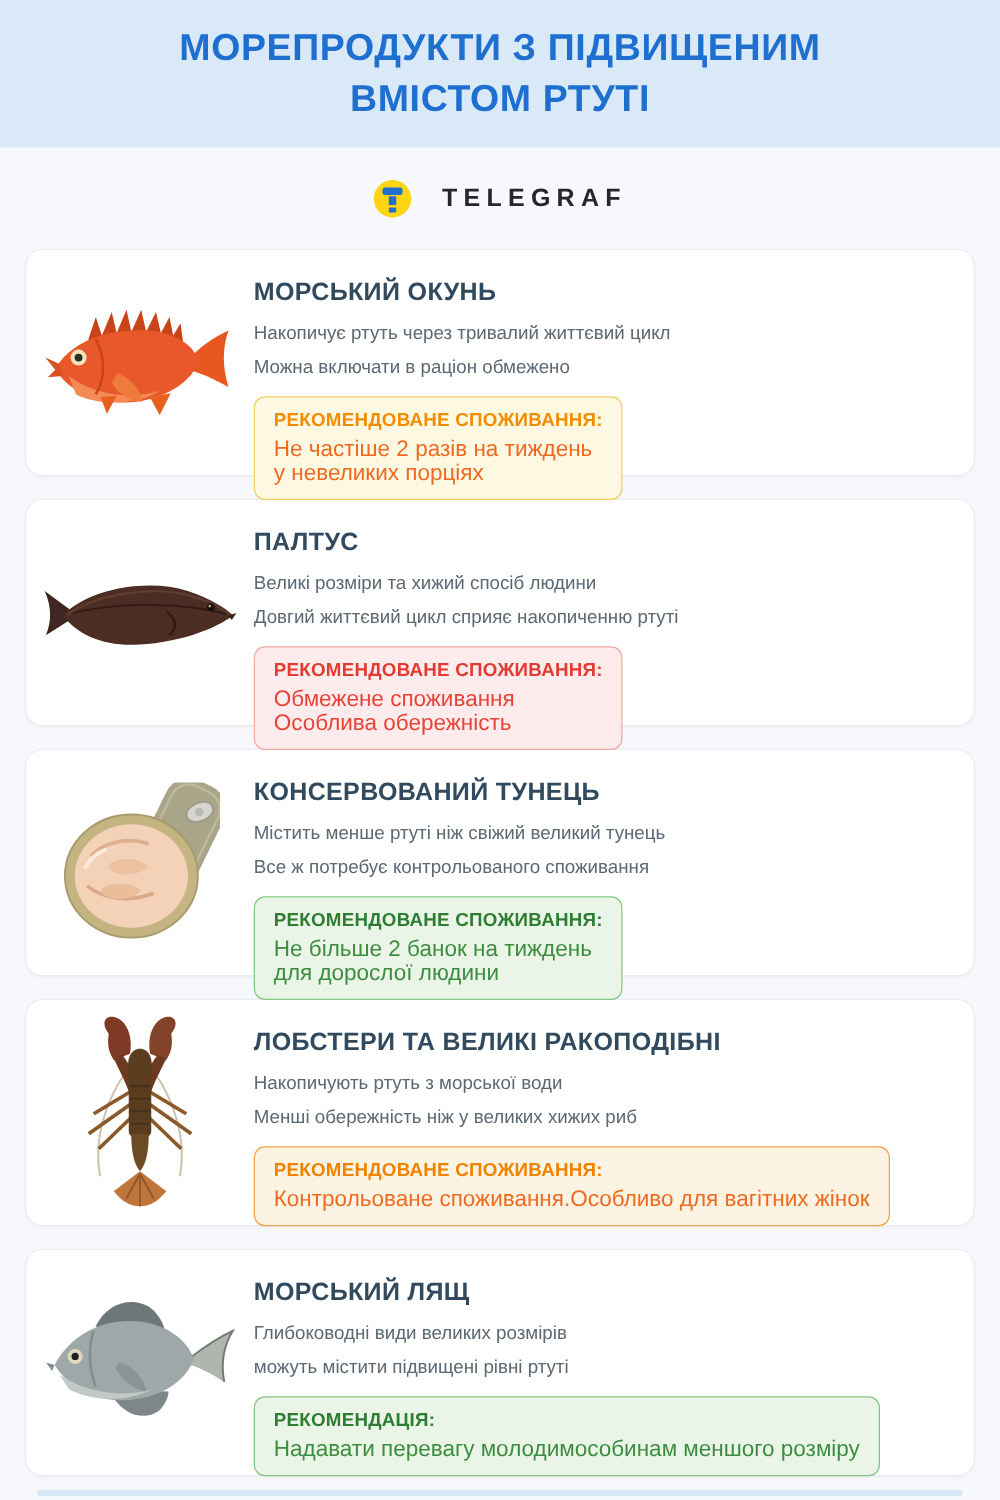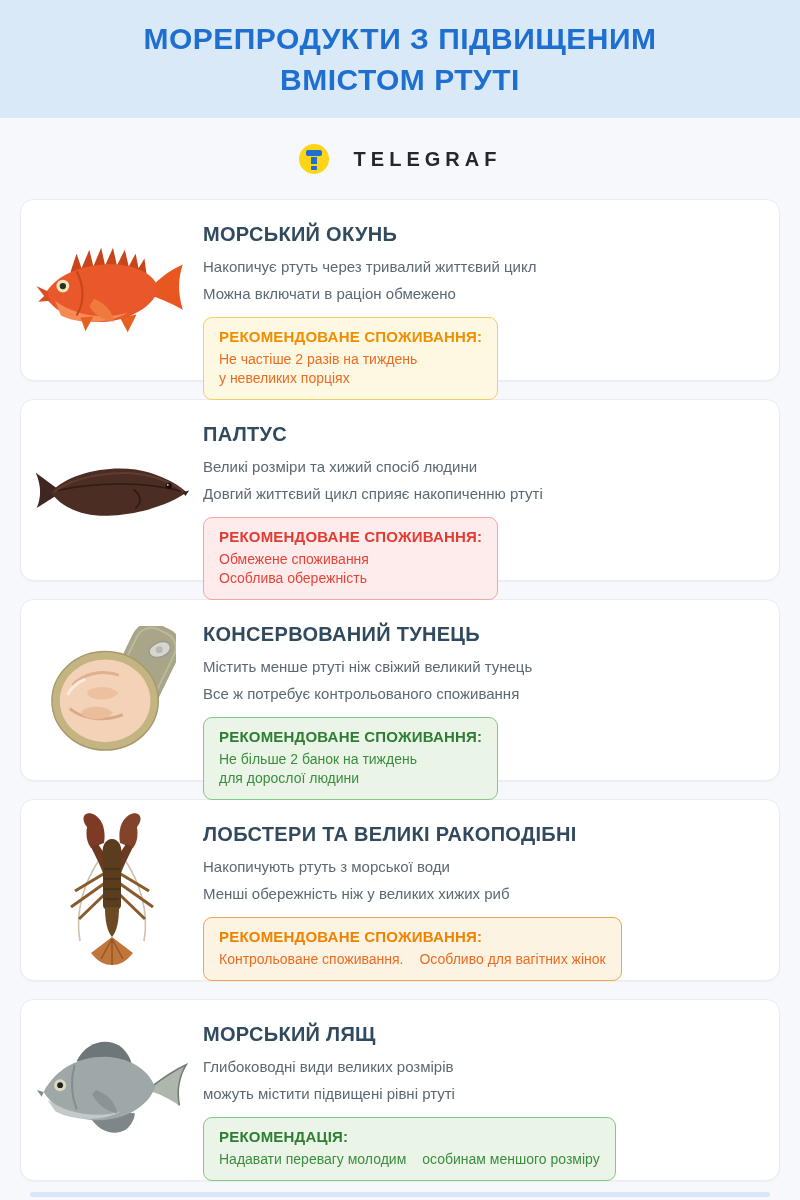--- a/index.html
+++ b/index.html
@@ -57,22 +57,22 @@
 
   .rec {
     margin-top:10px;
     border-radius:9px;
     padding:10px 15px 11px;
     width:fit-content;
     max-width:560px;
     border:1.5px solid transparent;
   }
   .rec-label { font-size:15px; font-weight:bold; letter-spacing:.2px; margin-bottom:5px; }
-  .rec-lines span { display:block; font-size:14px; line-height:19px; }
-  .rec-lines.inline { display:flex; flex-wrap:wrap; gap:0 16px; }
+  .rec-lines span { display:block; font-size:18px; line-height:19px; }
+  .rec-lines.inline { display:flex; flex-wrap:wrap; gap:0 0; }
   .rec-lines.inline span { display:inline-block; }
 
   .rec.yellow { background:#fdf8e2; border-color:#f1cf63; }
   .rec.yellow .rec-label { color:#f28d00; }
   .rec.yellow .rec-lines { color:#ee6a21; }
 
   .rec.red { background:#fdeceb; border-color:#efa9a3; }
   .rec.red .rec-label { color:#e23b31; }
   .rec.red .rec-lines { color:#e6443a; }
 

